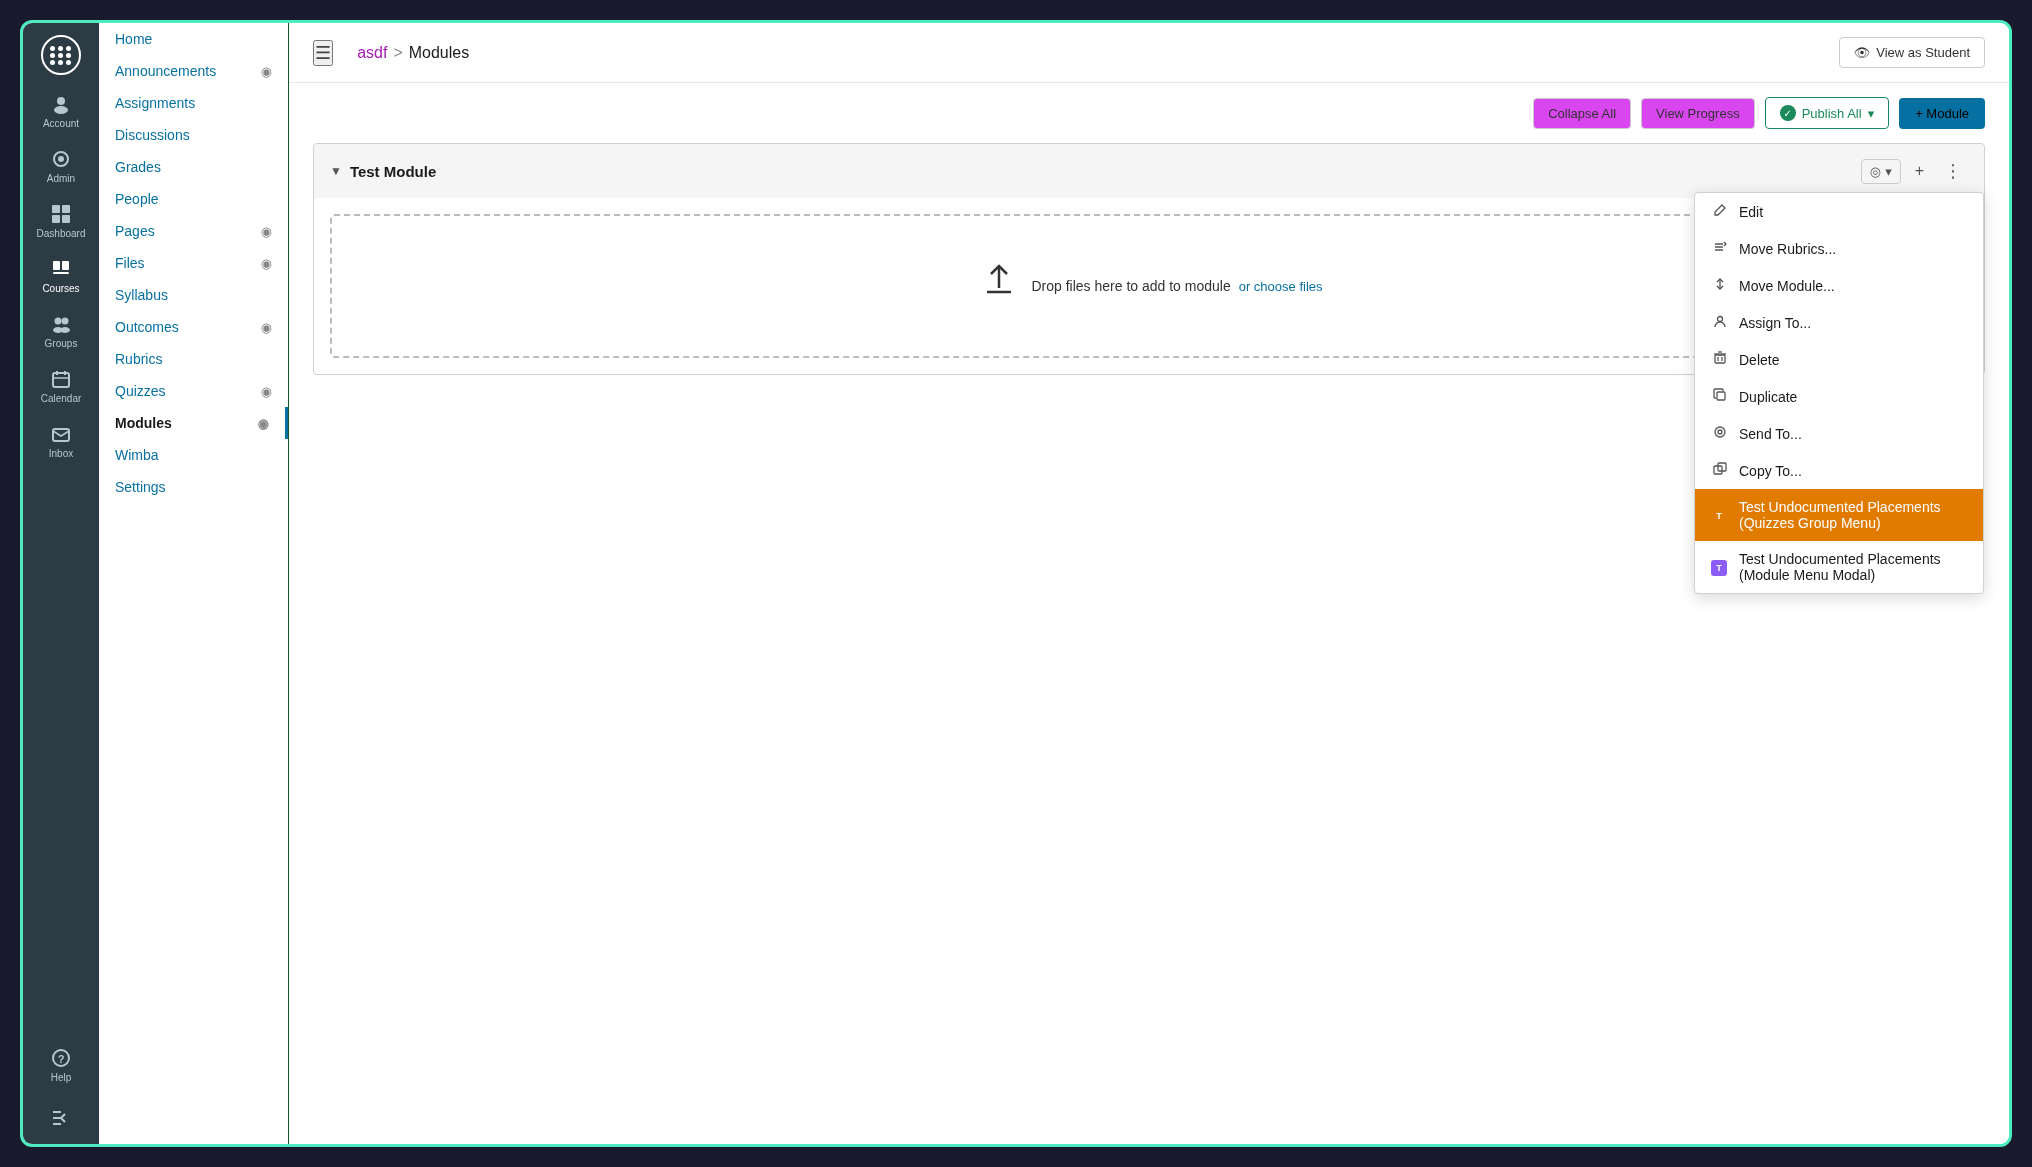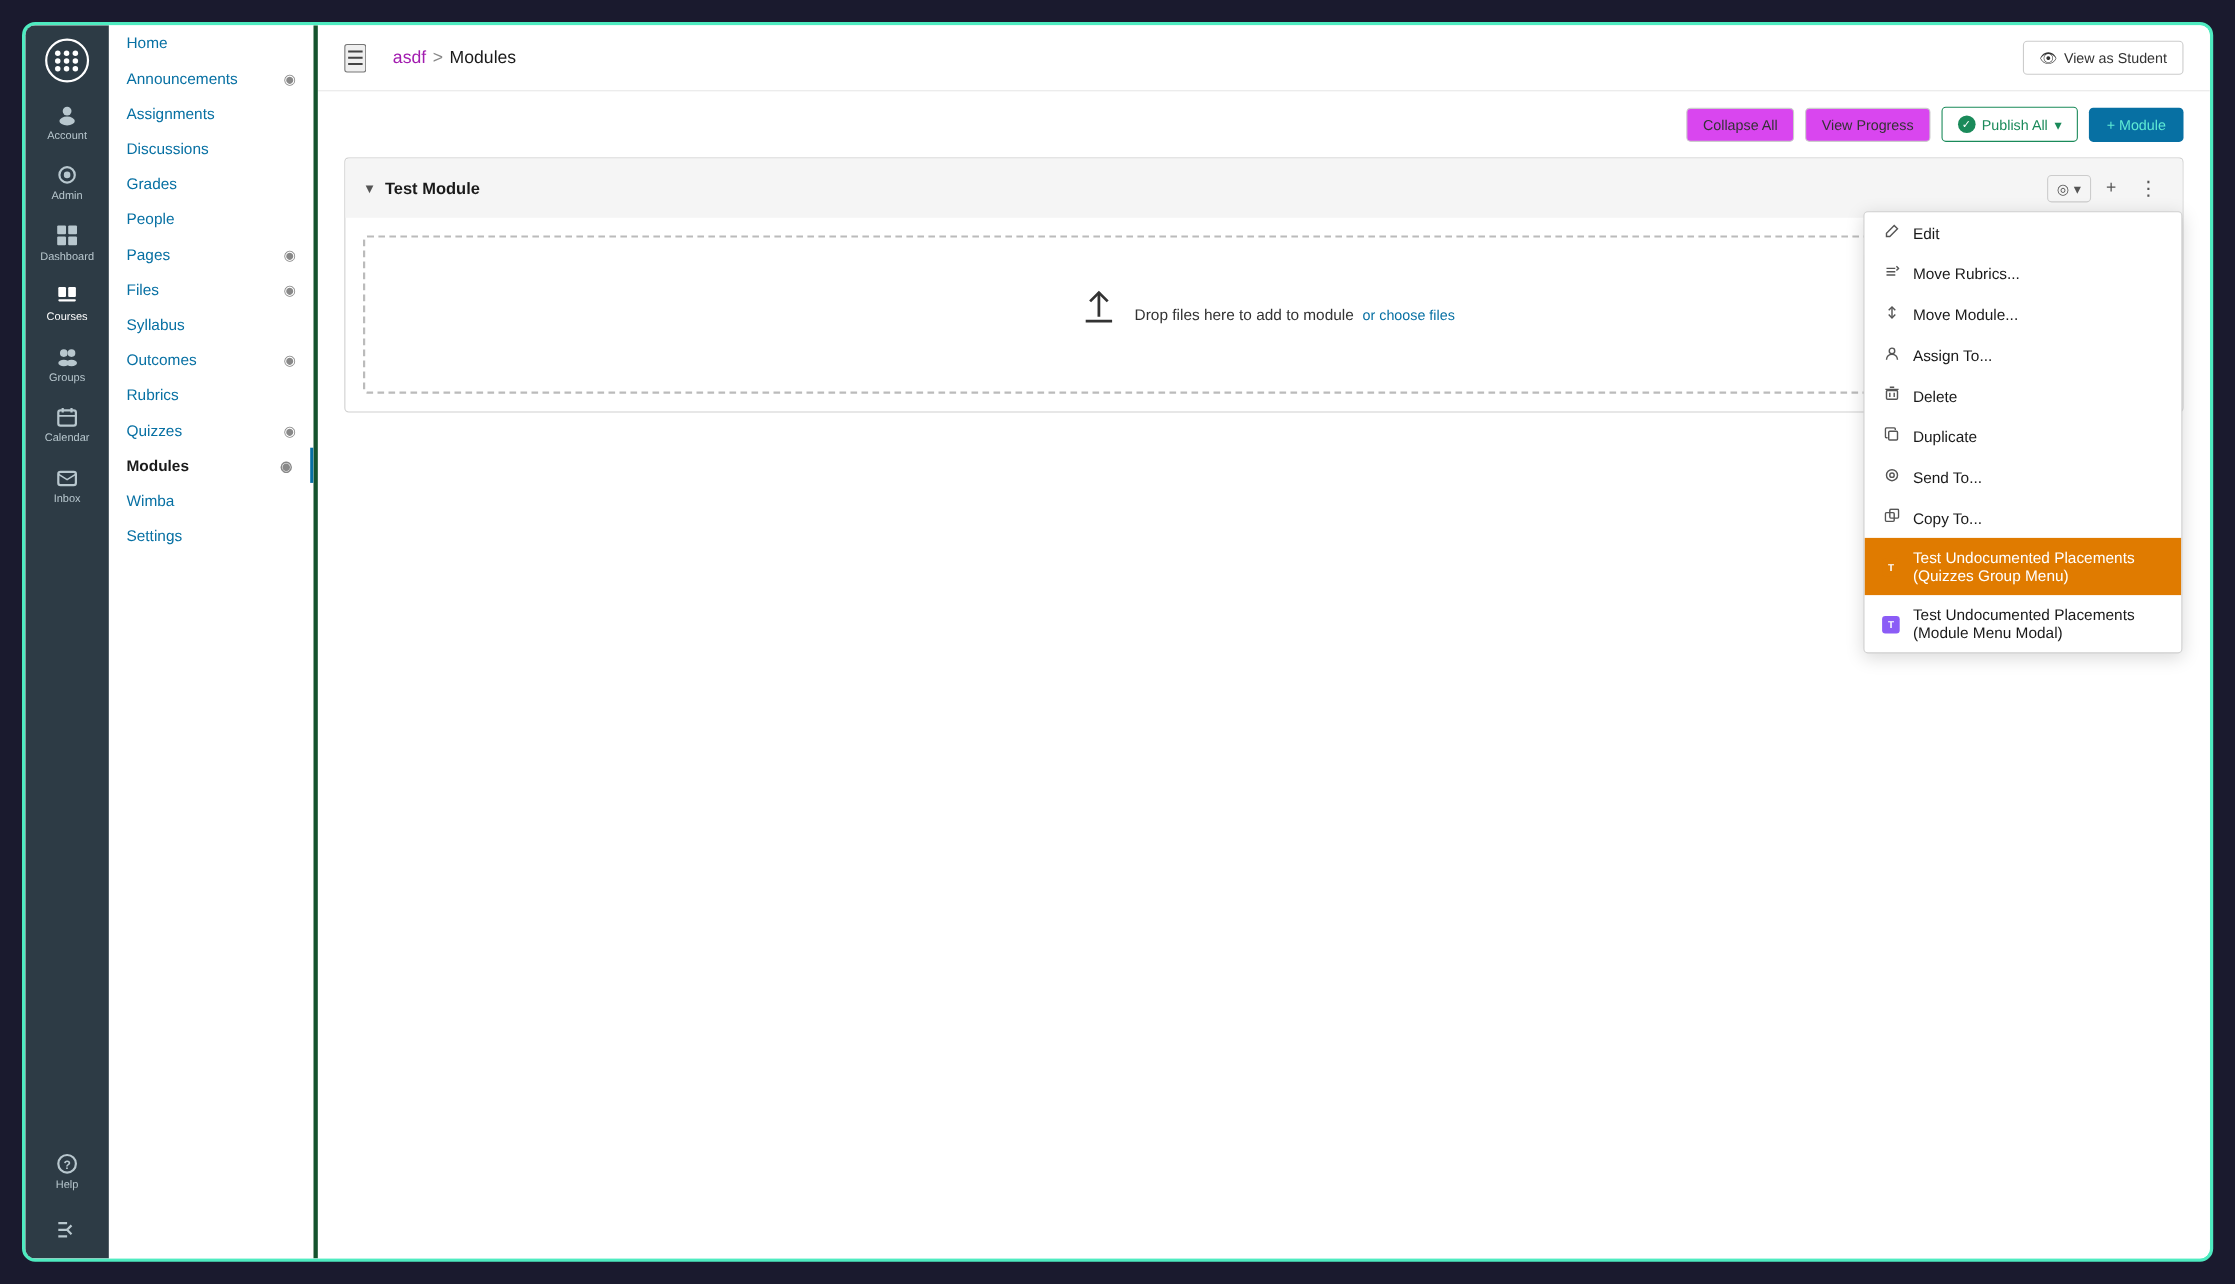--- a/index.html
+++ b/index.html
@@ -105,21 +105,21 @@
       padding: 8px;
       cursor: pointer;
       color: #b8c7ce;
       font-size: 16px;
     }
 
     
     .course-nav {
       width: 190px;
       background: #fff;
-      border-right: 4px solid #14532d;
+      border-right: 1px solid #14532d;
       padding: 0;
       flex-shrink: 0;
       overflow-y: auto;
     }
 
     .course-nav-item {
       display: flex;
       align-items: center;
       justify-content: space-between;
       padding: 8px 16px;
@@ -223,21 +223,21 @@
       border-radius: 50%;
       display: flex;
       align-items: center;
       justify-content: center;
       color: #fff;
       font-size: 10px;
     }
 
     .btn-primary {
       background: #0770a3;
-      color: #5eead4;
+      color: #000000;
       border: none;
       padding: 8px 16px;
       border-radius: 4px;
       font-size: 13px;
       cursor: pointer;
       display: flex;
       align-items: center;
       gap: 4px;
     }
 

